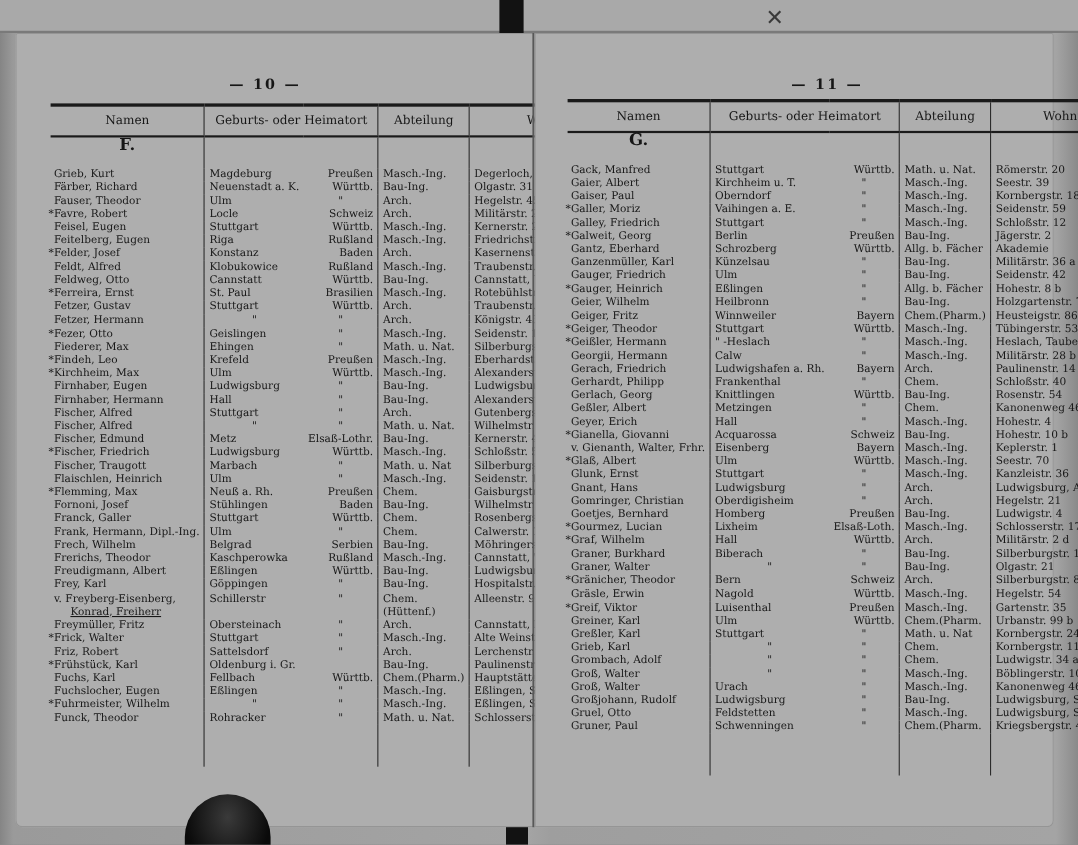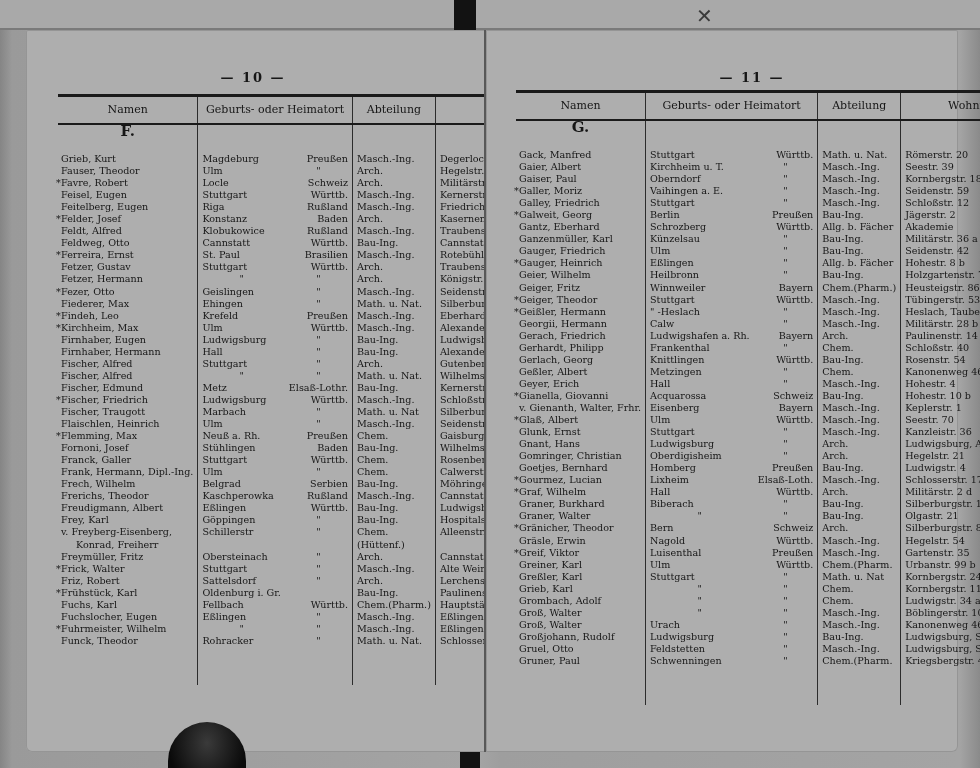--- a/index.html
+++ b/index.html
@@ -19,21 +19,21 @@
   .x-mark { position:absolute; left:696px; top:4px; font-size:20px; color:#3a3a3a; }
   .thumb {
     position:absolute; left:168px; top:722px; width:78px; height:70px;
     border-radius:40px 40px 0 0; background:radial-gradient(ellipse at 50% 30%,#3a3a3a,#0a0a0a 70%);
   }
   .page {
     position:absolute; top:30px; height:722px;
     background:#aeaeae;
     box-shadow: inset 0 0 0 1px #959595;
   }
-  .page.left { left:26px; width:474px; border-radius:2px 0 0 6px; }
+  .page.left { left:14px; width:474px; border-radius:2px 0 0 6px; }
   .page.right { left:486px; width:472px; border-radius:0 2px 6px 0; }
   .gutter { position:absolute; left:484px; top:30px; width:2px; height:722px; background:#585858; }
   .page-num {
     position:absolute; top:40px; font-size:13px; font-weight:bold; letter-spacing:2px; width:100%; text-align:center;
   }
   .page.left .page-num { left:-10px; }
   .page.right .page-num { left:30px; }
   table.reg {
     position:absolute; border-collapse:collapse;
     font-size:9.6px; line-height:12.05px;
@@ -87,20 +87,27 @@
           <td class="c-wohn"></td>
       </tr>
     <tr>
           <td class="c-name"><span class="star"></span><span>Grieb, Kurt</span></td>
           <td class="c-ort"><span>Magdeburg</span></td>
           <td class="c-land"><span>Preußen</span></td>
           <td class="c-abt"><span>Masch.-Ing.</span></td>
           <td class="c-wohn"><span>Degerloch, alte Weinst. 395</span></td>
         </tr>
         <tr>
+          <td class="c-name"><span class="star"></span><span>Färber, Richard</span></td>
+          <td class="c-ort"><span>Neuenstadt a. K.</span></td>
+          <td class="c-land"><span>Württb.</span></td>
+          <td class="c-abt"><span>Bau-Ing.</span></td>
+          <td class="c-wohn"><span>Olgastr. 31</span></td>
+        </tr>
+        <tr>
           <td class="c-name"><span class="star"></span><span>Fauser, Theodor</span></td>
           <td class="c-ort"><span>Ulm</span></td>
           <td class="c-land" style="text-align: center;"><span>"</span></td>
           <td class="c-abt"><span>Arch.</span></td>
           <td class="c-wohn"><span>Hegelstr. 45</span></td>
         </tr>
         <tr>
           <td class="c-name"><span class="star">*</span><span>Favre, Robert</span></td>
           <td class="c-ort"><span>Locle</span></td>
           <td class="c-land"><span>Schweiz</span></td>
@@ -297,21 +304,21 @@
           <td class="c-wohn"><span>Ludwigsburgerstr. 94</span></td>
         </tr>
         <tr>
           <td class="c-name"><span class="star"></span><span>Frey, Karl</span></td>
           <td class="c-ort"><span>Göppingen</span></td>
           <td class="c-land" style="text-align: center;"><span>"</span></td>
           <td class="c-abt"><span>Bau-Ing.</span></td>
           <td class="c-wohn"><span>Hospitalstr. 31</span></td>
         </tr>
         <tr>
-          <td class="c-name"><span class="star"></span><span>v. Freyberg-Eisenberg,</span><div style="padding-left: 14px;">Konrad, Freiherr</div></td>
+          <td class="c-name"><span class="star"></span><span>v. Freyberg-Eisenberg,</span><div style="padding-left: 14px; text-decoration: underline;">Konrad, Freiherr</div></td>
           <td class="c-ort"><span>Schillerstr</span></td>
           <td class="c-land" style="text-align: center;"><span>"</span></td>
           <td class="c-abt"><span>Chem.</span><div>(Hüttenf.)</div></td>
           <td class="c-wohn"><span>Alleenstr. 9</span></td>
         </tr>
         <tr>
           <td class="c-name"><span class="star"></span><span>Freymüller, Fritz</span></td>
           <td class="c-ort"><span>Obersteinach</span></td>
           <td class="c-land" style="text-align: center;"><span>"</span></td>
           <td class="c-abt"><span>Arch.</span></td>

